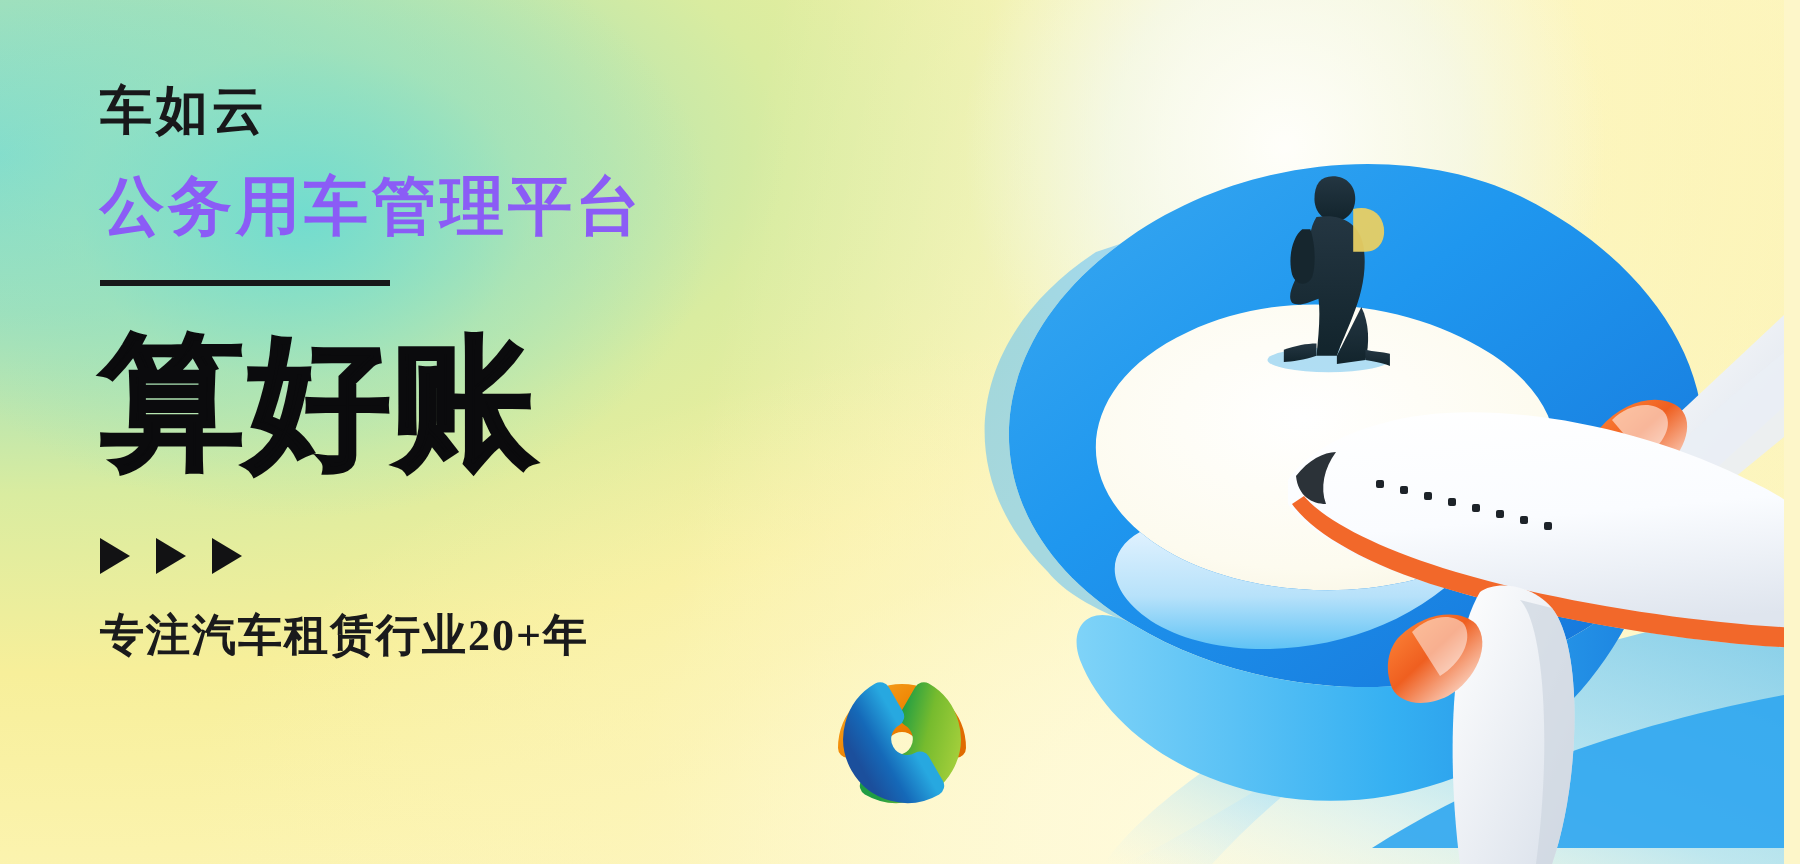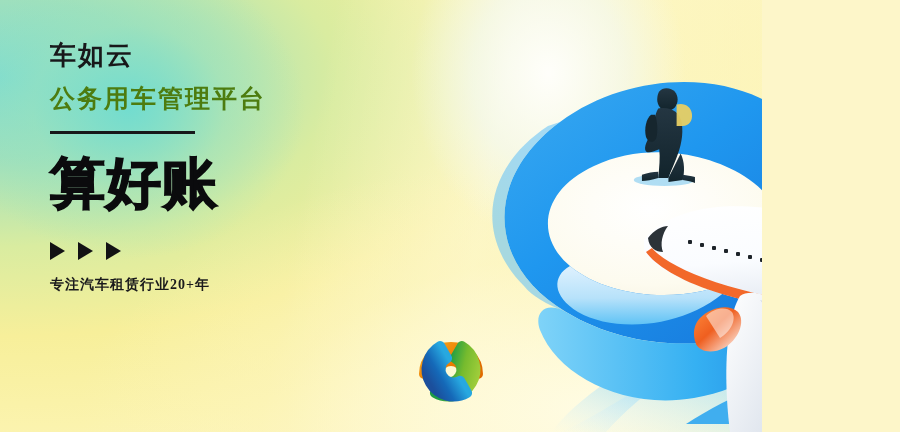--- a/index.html
+++ b/index.html
@@ -3,21 +3,21 @@
 <meta charset="utf-8">
 <style>
   * { margin:0; padding:0; box-sizing:border-box; }
   html,body { width:900px; height:432px; overflow:hidden; }
   body {
     font-family:"Liberation Sans", sans-serif;
     background:#fdf6c9;
   }
   .banner {
     position:relative;
-    width:762px; height:432px;
+    width:892px; height:432px;
     overflow:hidden;
   }
   
   .bg-base {
     position:absolute; inset:0;
     background:
       radial-gradient(130% 115% at 0% 18%, #7fdcd0 0%, #9fe0bd 16%, #d9ecA0 34%, #f7ef9a 52%, #fbf3ad 70%, #fdf8d4 100%);
   }
   .bg-warm {
     position:absolute; inset:0;
@@ -41,49 +41,49 @@
   .text-col {
     position:absolute; left:50px; top:40px; width:560px;
   }
   .brand-name {
     font-family:"Liberation Serif", serif;
     font-size:26px; font-weight:700; color:#18181a;
     letter-spacing:2px; line-height:1.25;
   }
   .brand-sub {
     font-family:"Liberation Serif", serif;
-    font-size:25px; font-weight:700; color:#4d7c0f;
+    font-size:32px; font-weight:700; color:#8b5cf6;
     letter-spacing:2px; line-height:1.25; margin-top:10px;
   }
   .divider {
     width:145px; height:3px; background:#17181a; margin-top:17px;
   }
   .headline {
     margin-top:20px;
   }
   .headline-line {
     font-family:"DejaVu Sans", sans-serif;
     font-weight:900; color:#0b0b0d;
-    font-size:55px; line-height:1.06;
+    font-size:72px; line-height:1.06;
     letter-spacing:1px;
     white-space:nowrap;
     -webkit-text-stroke:1.6px #0b0b0d;
   }
   .headline-line.l2 { margin-top:7px; font-size:59px; letter-spacing:0px; }
   .arrows { margin-top:30px; display:flex; gap:13px; }
   .arrow {
     width:0; height:0;
     border-left:15px solid #121214;
     border-top:9px solid transparent;
     border-bottom:9px solid transparent;
   }
   .tagline {
     margin-top:16px;
     font-family:"Liberation Serif", serif;
-    font-size:14px; font-weight:700; color:#1a1a1c;
+    font-size:22px; font-weight:700; color:#1a1a1c;
     letter-spacing:1px;
   }
   
   .logo {
     position:absolute; left:398px; top:327px; width:106px; height:82px;
   }
   .logo svg { width:106px; height:82px; display:block; }
 </style>
 </head>
 <body>

